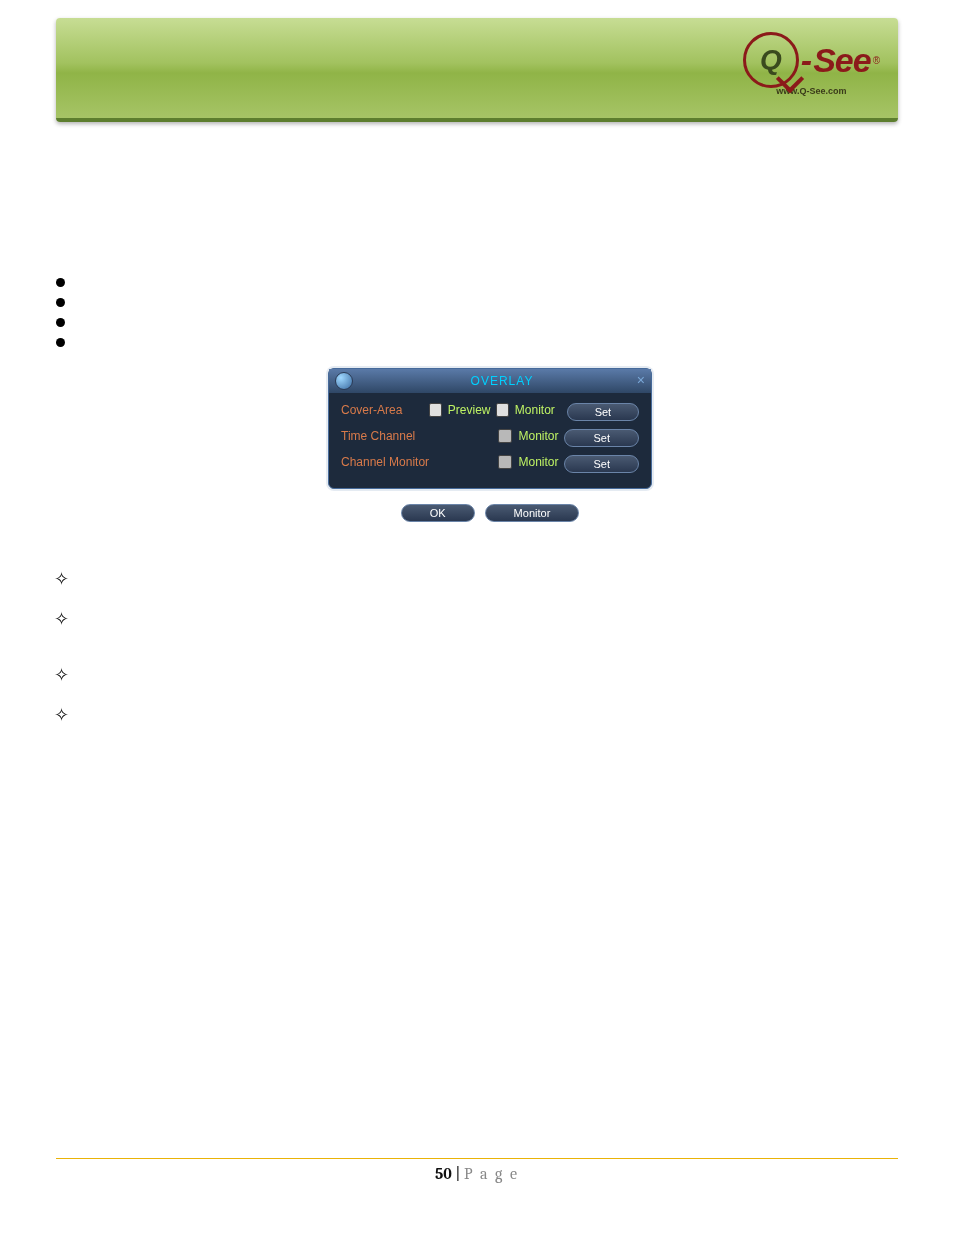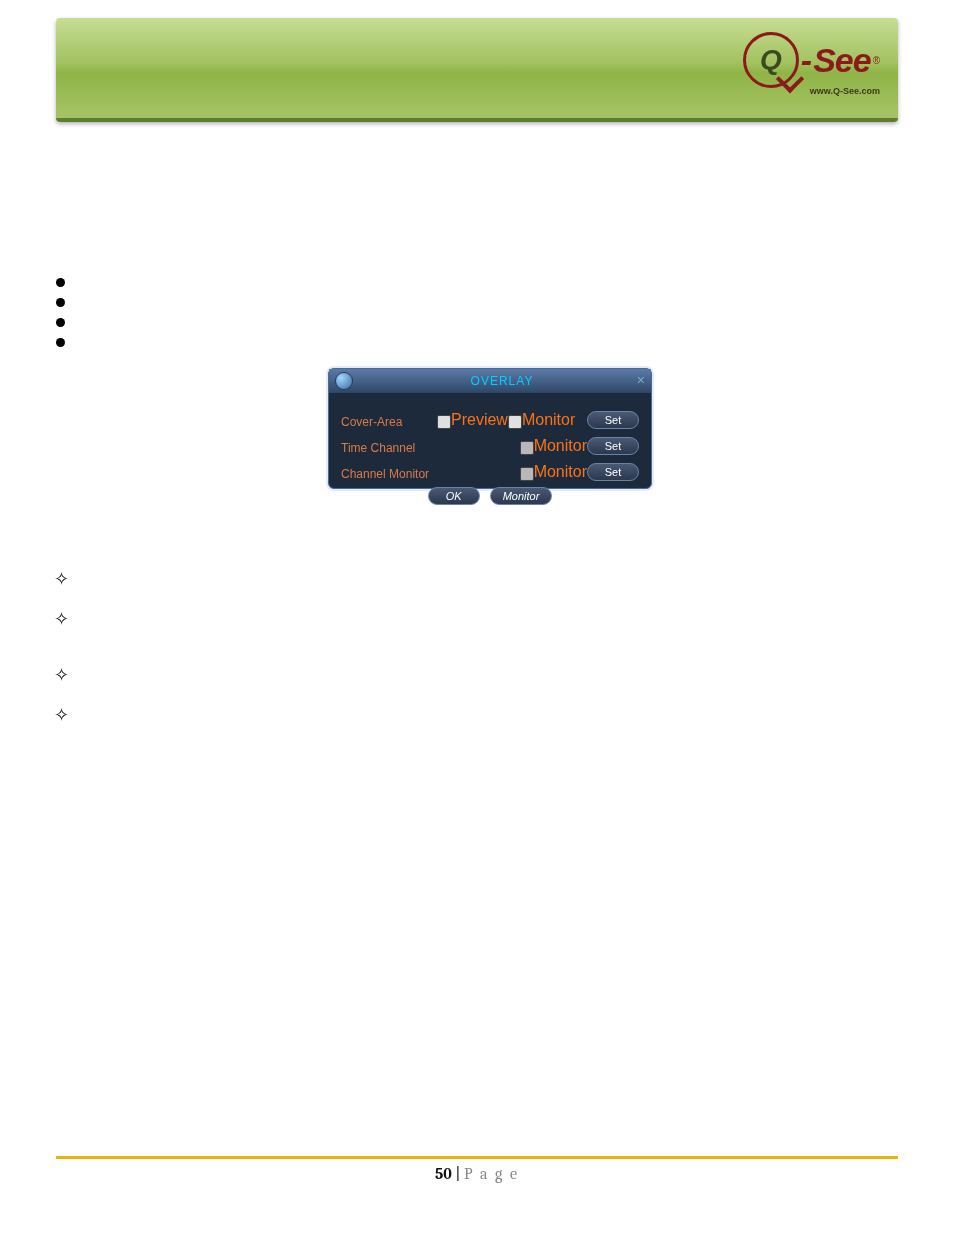--- a/index.html
+++ b/index.html
@@ -35,21 +35,21 @@
     position: absolute;
     right: -4px; bottom: -4px;
     width: 16px; height: 16px;
     border-right: 4px solid #8b1a1a;
     border-bottom: 4px solid #8b1a1a;
     transform: rotate(45deg);
   }
   .logo-q-inner { font-size: 28px; font-weight: bold; color: #3a4a1e; font-style: italic; }
   .logo-see { font-size: 34px; font-weight: 900; color: #8b1a1a; font-style: italic; letter-spacing: -1px; }
   .logo-reg { font-size: 10px; color: #8b1a1a; vertical-align: top; }
-  .logo-url { font-size: 9px; color: #3a3a1a; font-weight: bold; margin-top: -2px; text-align: right; }
+  .logo-url { font-size: 9px; color: #3a3a1a; font-weight: bold; margin-top: -2px; }
 
   
   .bullets-solid {
     position: absolute;
     left: 56px;
     list-style: none;
   }
   .bullets-solid li { position: relative; height: 20px; }
   .bullets-solid li::before {
     content: "";
@@ -101,50 +101,50 @@
     width: 18px; height: 18px;
     background: radial-gradient(circle at 30% 30%, #9fd8ff, #3a6aa0);
     border-radius: 50%;
     border: 1px solid #2a3a55;
   }
   .ov-close {
     position: absolute; right: 6px; top: 3px;
     color: #7aa8d8; font-size: 14px; cursor: pointer;
   }
   .ov-body { padding: 10px 12px 8px 12px; color: #d87a4a; }
-  .ov-row { display: flex; align-items: flex-end; height: 26px; }
+  .ov-row { display: flex; align-items: flex-start; height: 26px; gap: 6px; }
   .ov-label { width: 96px; color: #d87a4a; font-size: 12px; }
   .ov-check {
     width: 14px; height: 14px;
     background: #b8b8b8;
     border: 1px solid #444;
     border-radius: 2px;
     display: inline-block;
   }
   .ov-check.light { background: #e0e0e0; }
-  .ov-ck-label { color: #f97316; font-size: 16px; }
+  .ov-ck-label { color: #bef264; font-size: 12px; }
   .ov-spacer { flex: 1; }
   .ov-btn {
     display: inline-flex; align-items: center; justify-content: center;
     min-width: 52px; height: 18px;
-    padding: 0 12px;
+    padding: 0 28px;
     background: linear-gradient(to bottom, #4a5a72, #2a3850);
     border: 1px solid #6a84a8;
     border-radius: 10px;
     color: #ffffff; font-size: 11px;
     cursor: pointer;
   }
-  .ov-footer { display: flex; justify-content: center; gap: 10px; margin-top: 6px; font-style: italic; }
+  .ov-footer { display: flex; justify-content: center; gap: 10px; margin-top: 23px; }
 
   
   .page-foot {
     position: absolute;
     left: 56px; right: 56px;
     bottom: 52px;
-    border-top: 3px solid #eab308;
+    border-top: 1px solid #eab308;
     text-align: center;
     padding-top: 6px;
     font-family: Cambria, Georgia, serif;
     color: #888;
     font-size: 16px;
     letter-spacing: 2px;
   }
   .page-foot .num { color: #111; font-weight: bold; letter-spacing: 0; }
   .page-foot .sep { color: #555; font-weight: bold; letter-spacing: 0; }
 </style>

